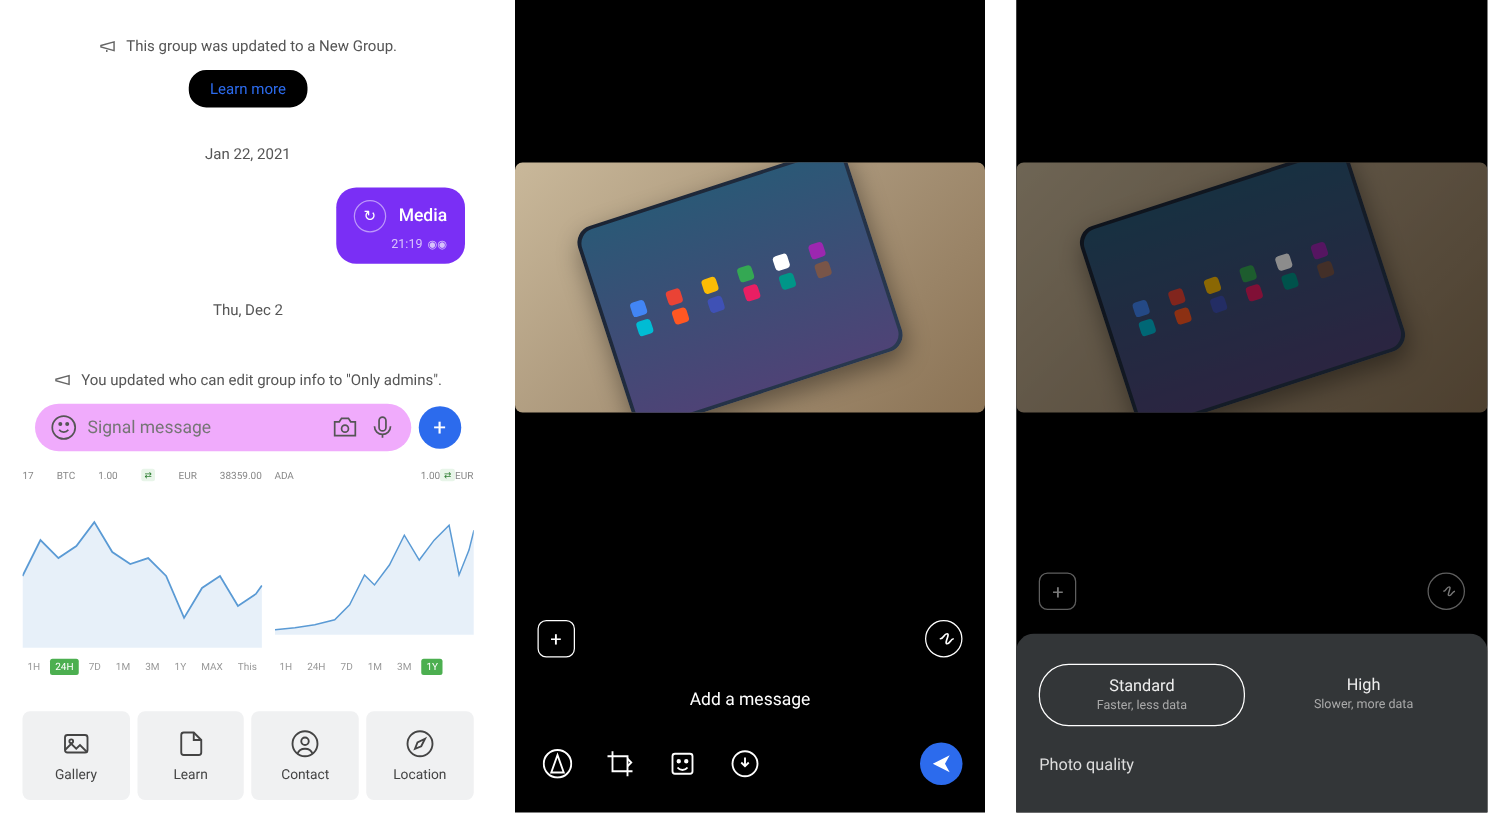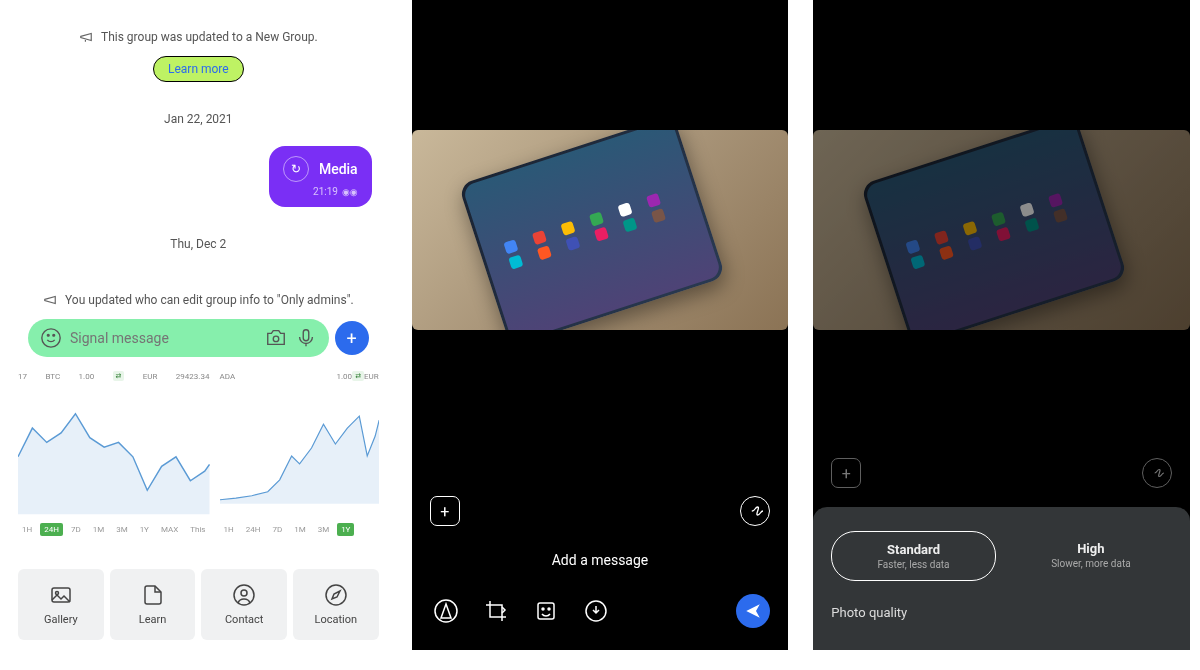--- a/index.html
+++ b/index.html
@@ -3,31 +3,31 @@
 <meta charset="utf-8">
 <style>
 *{box-sizing:border-box;margin:0;padding:0;font-family:-apple-system,BlinkMacSystemFont,"Segoe UI",Roboto,sans-serif}
 body{background:#fff;width:1200px;height:670px;display:flex;gap:25px;padding:0 10px}
 .phone{flex:1;height:650px;position:relative;overflow:hidden}
 
 
 .p1{background:#fff;display:flex;flex-direction:column}
 .p1-top{flex:1;display:flex;flex-direction:column;align-items:center;padding-top:30px}
 .update-notice{display:flex;align-items:center;gap:8px;font-size:12px;color:#555;margin-bottom:12px}
-.learn-more{font-size:12px;color:#2c6bed;background:#bef264;border:1px solid #000000;border-radius:14px;padding:5px 14px;cursor:pointer}
+.learn-more{font-size:12px;color:#2c6bed;background:#000000;border:3px solid #000000;border-radius:14px;padding:5px 14px;cursor:pointer}
 .date-sep{font-size:12px;color:#555;margin:30px 0 20px}
 .msg-out{align-self:flex-end;margin-right:15px;background:#7a2ff5;color:#fff;border-radius:16px;padding:10px 14px;display:flex;flex-direction:column;min-width:90px}
 .msg-content{display:flex;align-items:center;gap:10px}
 .msg-media-icon{width:26px;height:26px;border:1.5px solid rgba(255,255,255,.5);border-radius:50%;display:flex;align-items:center;justify-content:center;font-size:12px}
 .msg-label{font-size:14px;font-weight:500}
 .msg-meta{font-size:10px;color:rgba(255,255,255,.7);text-align:right;margin-top:4px;display:flex;gap:4px;align-self:flex-end;align-items:center}
 .checks{font-size:9px}
 .sys-msg{display:flex;align-items:center;gap:8px;font-size:12px;color:#555;margin-top:22px}
 .input-bar{display:flex;align-items:center;gap:6px;padding:6px 10px;margin:6px 8px}
-.input-pill{flex:1;background:#86efac;border-radius:22px;display:flex;align-items:center;padding:8px 12px;gap:8px}
+.input-pill{flex:1;background:#f0abfc;border-radius:22px;display:flex;align-items:center;padding:8px 12px;gap:8px}
 .input-pill input{border:none;background:transparent;flex:1;font-size:14px;outline:none;color:#333}
 .icon-btn{width:22px;height:22px;display:flex;align-items:center;justify-content:center;color:#555}
 .fab{width:34px;height:34px;background:#2c6bed;border-radius:50%;display:flex;align-items:center;justify-content:center;color:#fff;font-size:18px;flex-shrink:0}
 
 .charts-area{display:flex;height:200px;padding:0 8px;gap:10px;font-size:8px;color:#888}
 .chart{flex:1;position:relative}
 .chart-head{display:flex;justify-content:space-between;align-items:center;font-size:8px;padding:2px 0}
 .pair-badge{background:#e8f5e9;color:#2e7d32;font-size:7px;padding:1px 3px;border-radius:2px}
 .chart-body{height:130px;position:relative;margin-top:4px}
 .chart-svg{width:100%;height:100%}
@@ -56,21 +56,21 @@
 .bottom-tools .spacer{flex:1}
 .send-btn{width:34px;height:34px;background:#2c6bed;border-radius:50%;display:flex;align-items:center;justify-content:center}
 
 
 .p3{background:#000;display:flex;flex-direction:column}
 .p3 .preview-img{filter:brightness(.55)}
 .sheet{position:absolute;bottom:0;left:0;right:0;background:#333638;border-top-left-radius:14px;border-top-right-radius:14px;padding:24px 18px 30px;color:#fff}
 .qual-opts{display:flex;gap:14px;margin-bottom:24px}
 .qual-opt{flex:1;text-align:center;border-radius:24px;padding:10px 6px;display:flex;flex-direction:column;cursor:pointer}
 .qual-opt.sel{border:1.5px solid #fff}
-.qual-title{font-size:13px;font-weight:700;color:#eee}
+.qual-title{font-size:13px;font-weight:400;color:#eee}
 .qual-sub{font-size:10px;color:#aaa;margin-top:2px}
 .sheet-title{text-align:left;font-size:13px;color:#ddd}
 .p3-ctrls{position:absolute;left:18px;right:18px;bottom:162px;display:flex;justify-content:space-between}
 .p3-ctrls .cb{width:30px;height:30px;border:1.5px solid #888;border-radius:7px;display:flex;align-items:center;justify-content:center;color:#aaa;opacity:.7}
 .p3-ctrls .cb.round{border-radius:50%}
 </style>
 </head>
 <body>
 
 <div class="phone p1">
@@ -131,21 +131,21 @@
   </div>
 
   <div class="charts-area">
     <div class="chart">
       <div class="chart-head">
         <span>17</span>
         <span>BTC</span>
         <span>1.00</span>
         <span class="pair-badge">⇄</span>
         <span>EUR</span>
-        <span>29423.34</span>
+        <span>38359.00</span>
       </div>
       <div class="chart-body">
         <svg class="chart-svg" viewBox="0 0 200 130">
           <path d="M0 70 L15 40 L30 55 L45 45 L60 25 L75 50 L90 60 L105 55 L120 70 L135 105 L150 80 L165 70 L180 95 L195 85 L200 78" fill="none" stroke="#5b9bd5" stroke-width="1.5"></path>
           <path d="M0 70 L15 40 L30 55 L45 45 L60 25 L75 50 L90 60 L105 55 L120 70 L135 105 L150 80 L165 70 L180 95 L195 85 L200 78 L200 130 L0 130 Z" fill="#5b9bd5" opacity=".15"></path>
         </svg>
       </div>
       <div class="chart-tabs" id="c1tabs">
           <span class="chart-tab">1H</span>
           <span class="chart-tab active">24H</span>

